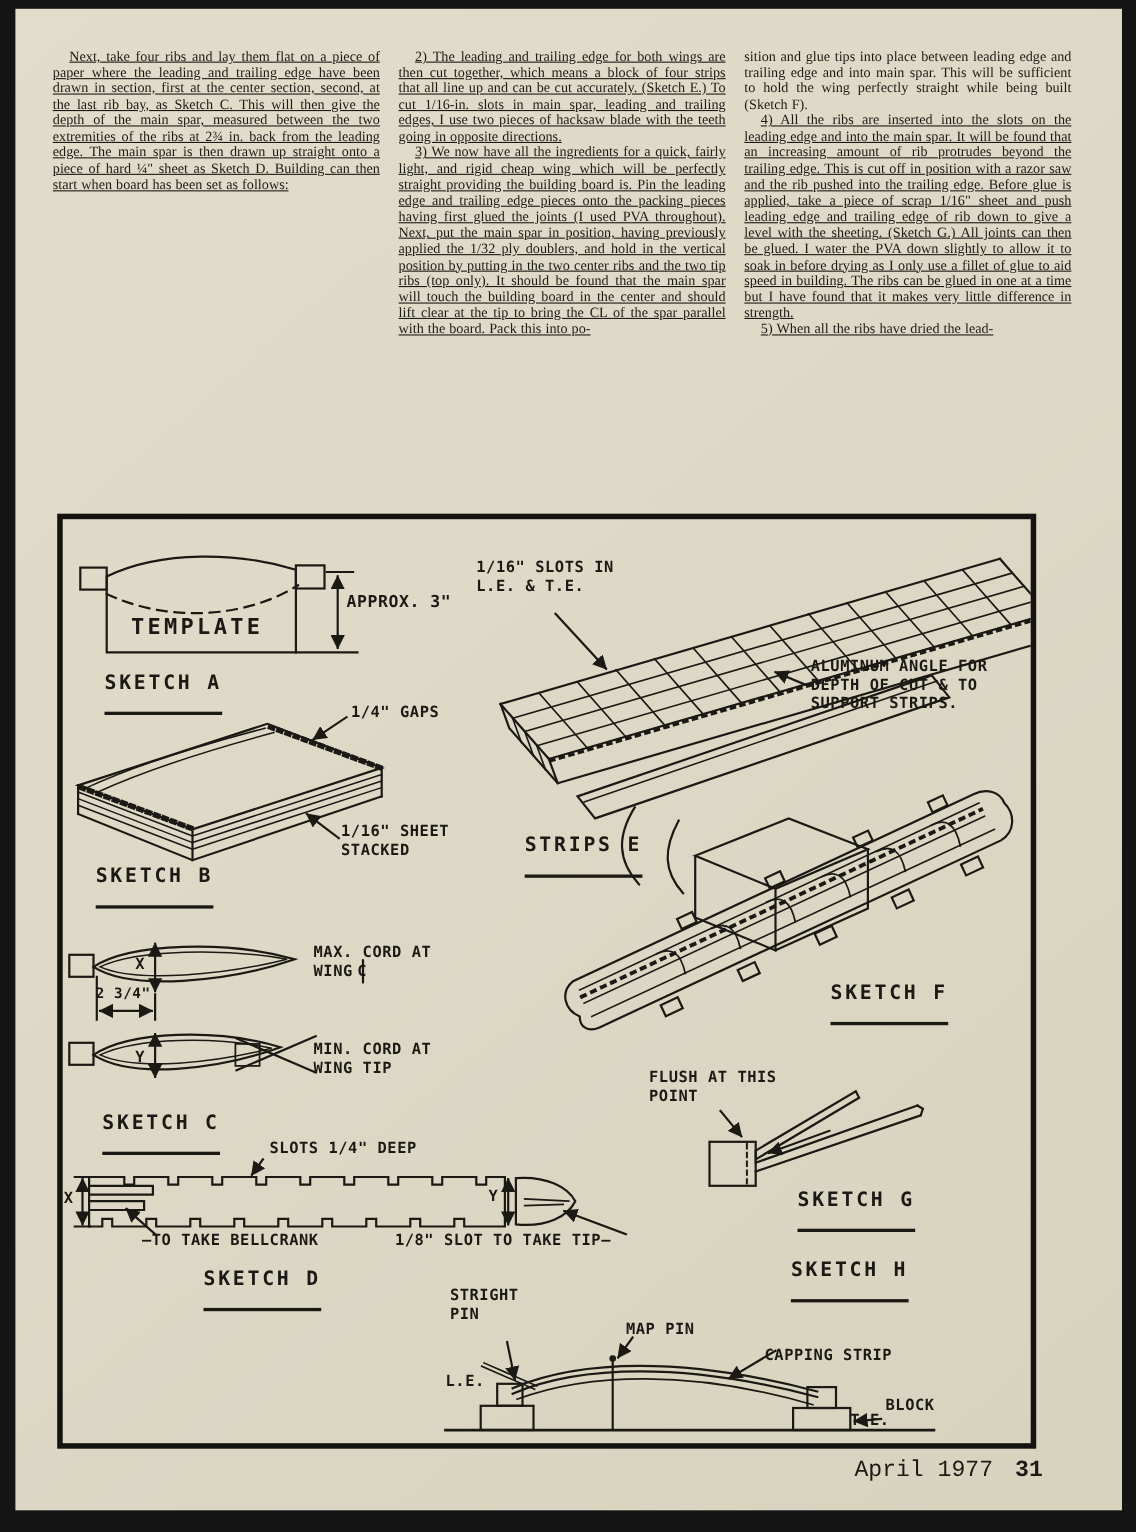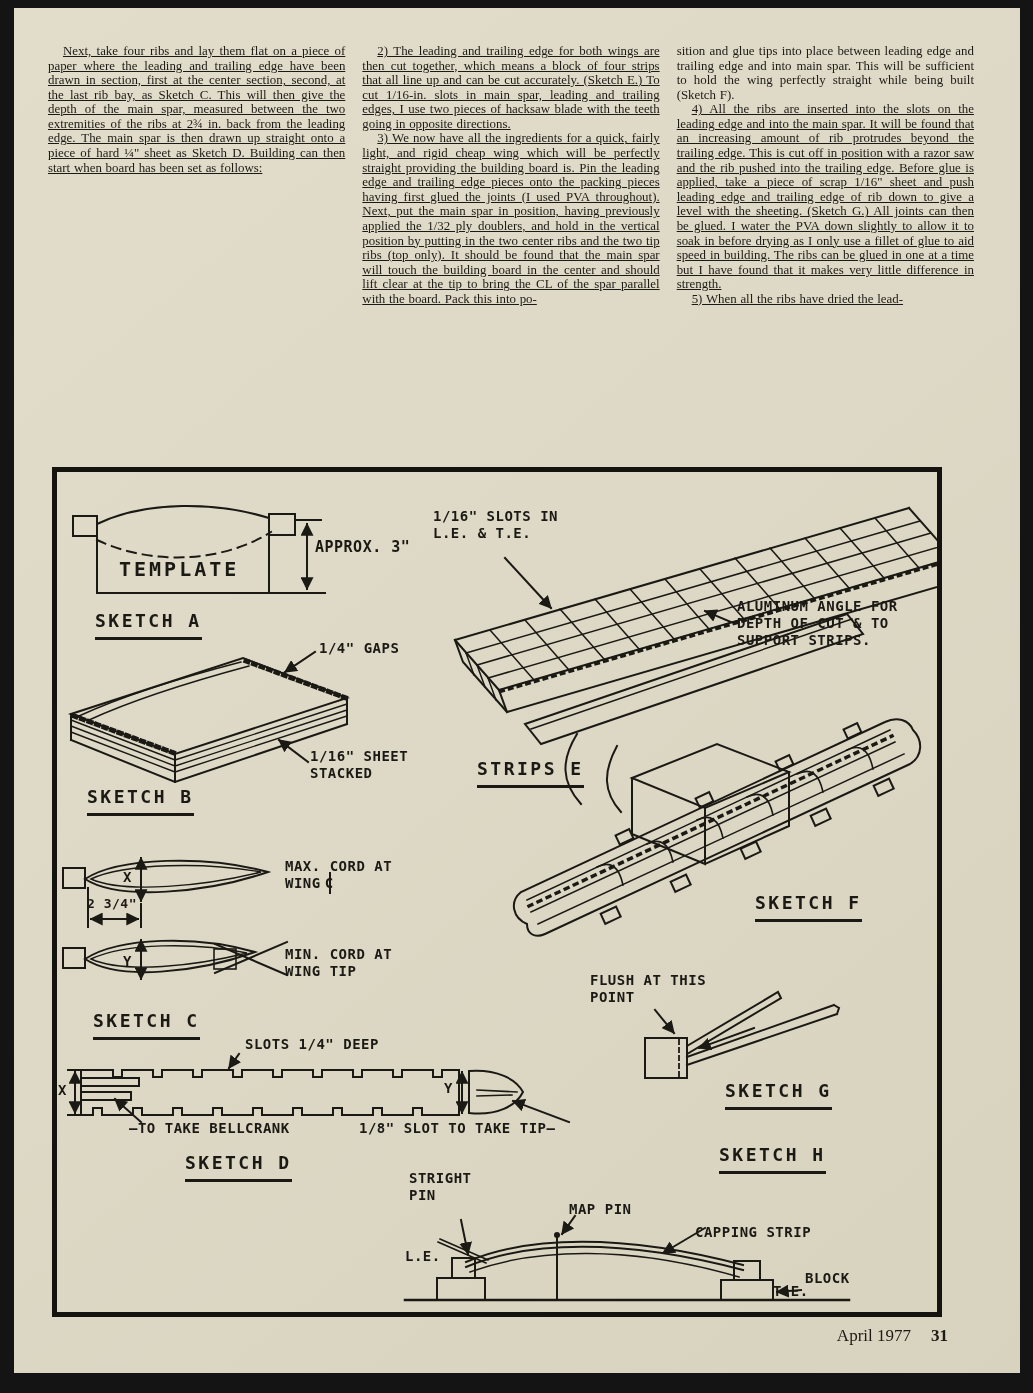--- a/index.html
+++ b/index.html
@@ -52,33 +52,33 @@
   .fl span{display:block;}
   .fl span.inl{display:inline;}
   .ft{
     position:absolute;
     font-family:"DejaVu Sans Mono", monospace;
     font-weight:bold;
     font-size:18px;
     letter-spacing:2.5px;
     color:#1b1914;
     border-bottom:3px solid #1b1914;
-    padding-bottom:6px;
+    padding-bottom:16px;
     white-space:nowrap;
   }
   .centerline{position:relative;display:inline-block;margin-left:4px;}
   .centerline::after{
     content:"";position:absolute;left:46%;top:-3px;bottom:-3px;
     border-left:2px solid #1b1914;
   }
   
   .footer{
     position:absolute;top:1318px;right:72px;
-    font-family:Liberation Serif, serif;
-    font-size:17px;color:#1c1a15;
+    font-family:Liberation Mono, monospace;
+    font-size:21px;color:#1c1a15;
   }
   .footer .pnum{font-weight:bold;margin-left:20px;}
 </style>
 </head>
 <body>
 
 <div class="page">
 
   <div class="cols">
     <div class="col">

